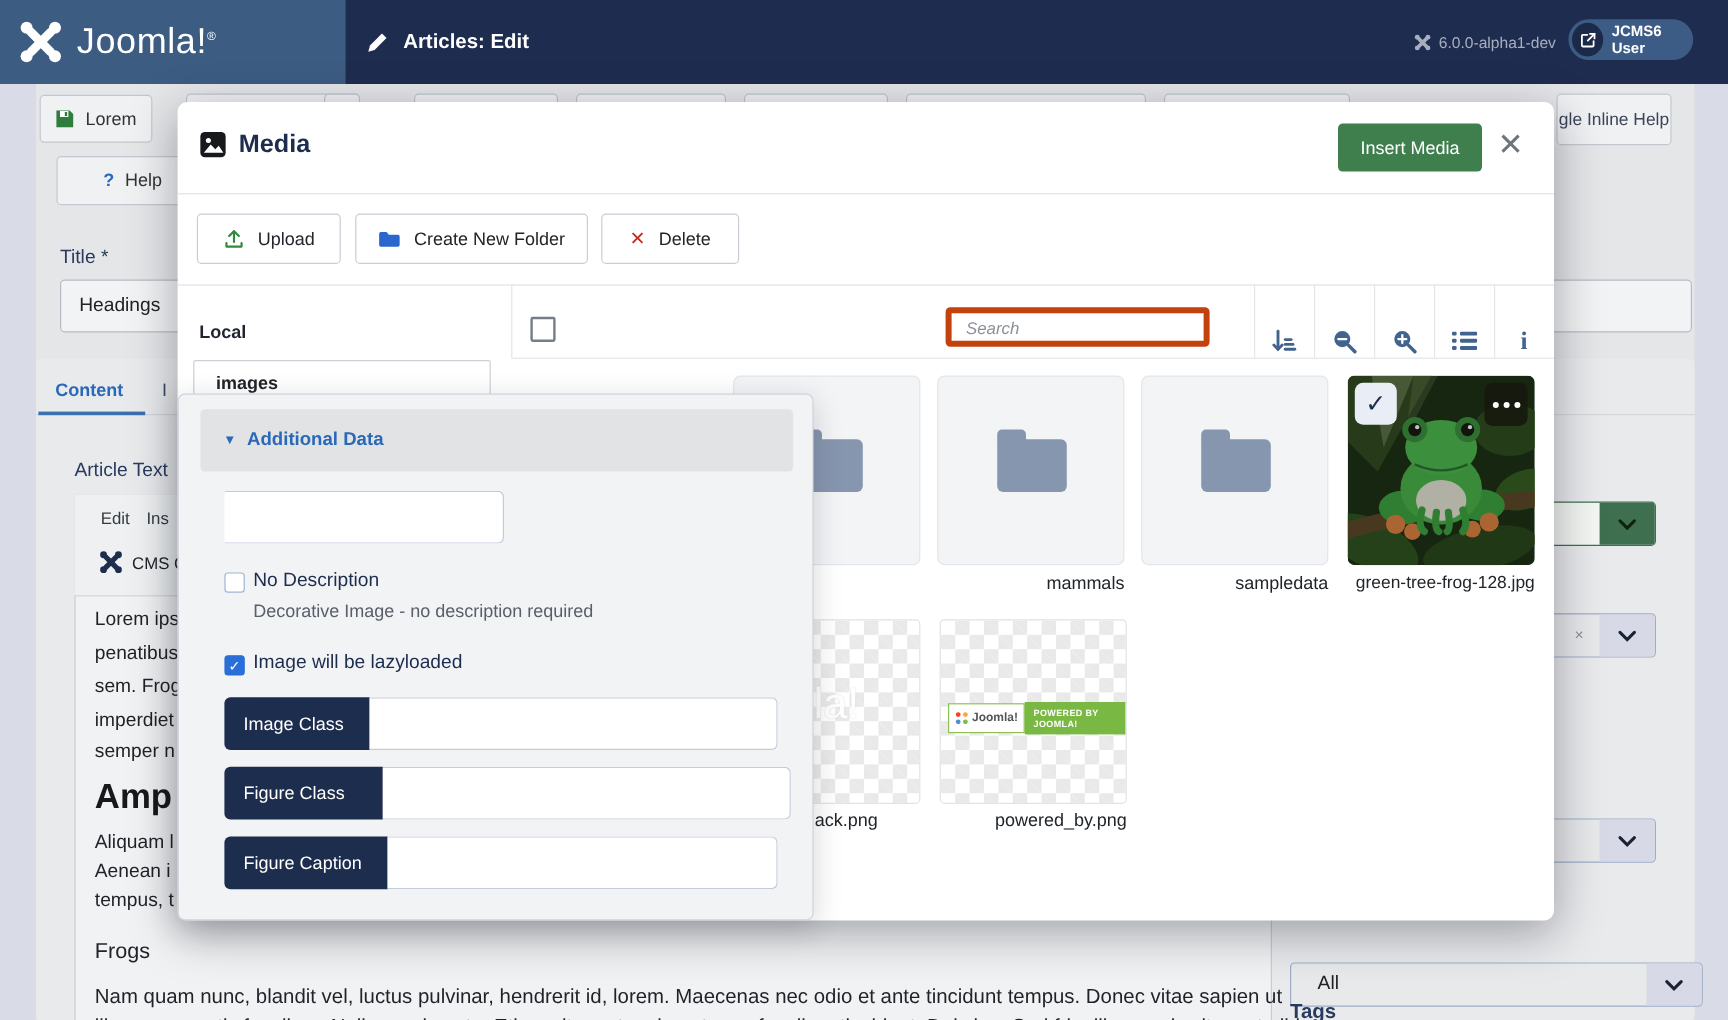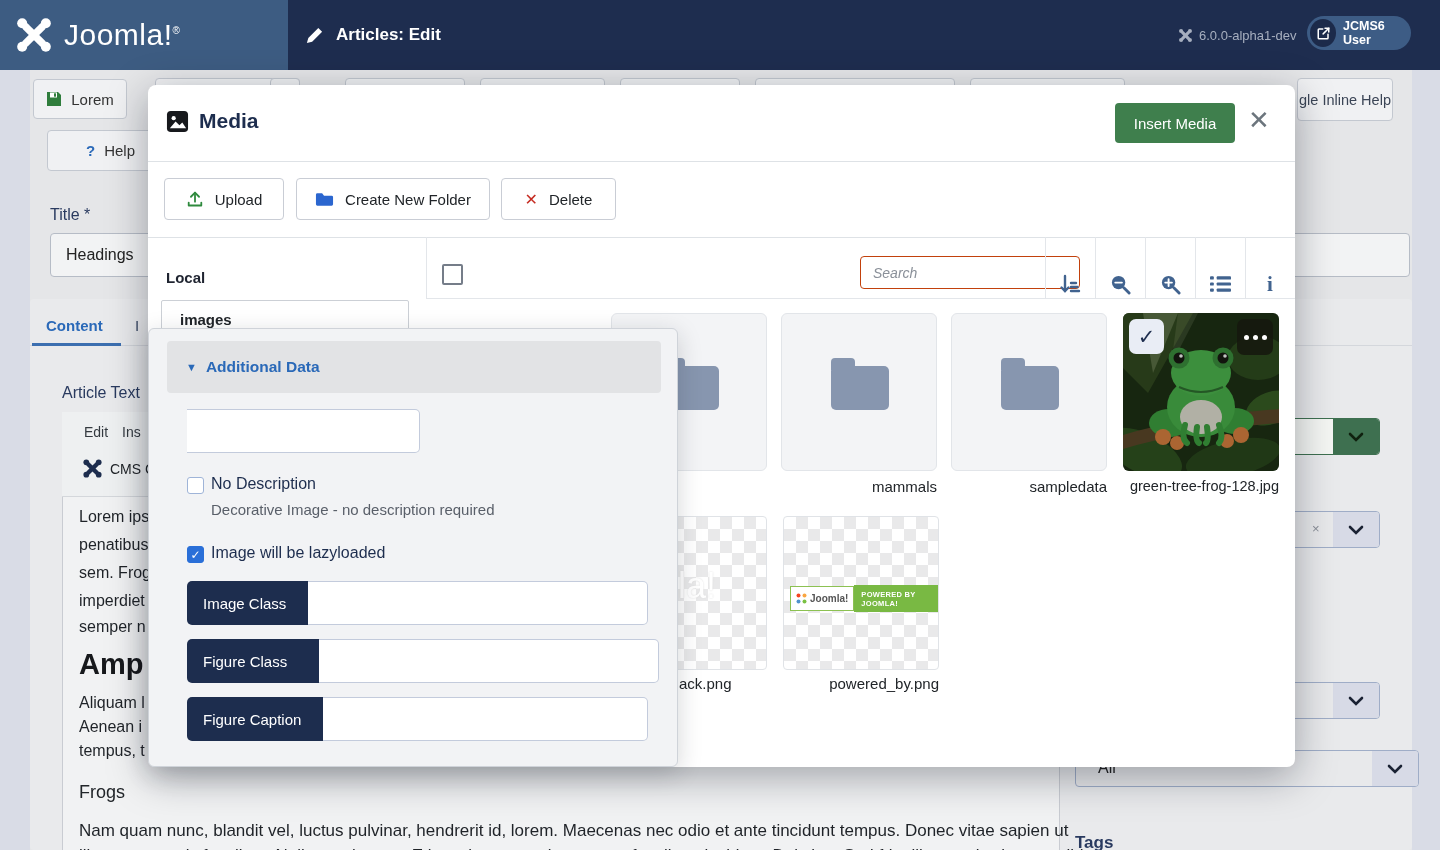--- a/index.html
+++ b/index.html
@@ -42,34 +42,34 @@
   .ed-h3{position:absolute;left:79px;font-size:18px;color:#212529;z-index:1;font-stretch:condensed}
 
   .bg-select{position:absolute;height:37px;background:#e8e9eb;border:1px solid #9fadc7;border-radius:4px;box-sizing:border-box;z-index:1;cursor:pointer}
   .bg-select .chev{position:absolute;right:0;top:0;width:46px;height:35px;background:#d7dae6;border-radius:0 3px 3px 0;display:flex;align-items:center;justify-content:center}
   .sel-green{background:#f4f6f3;border:1px solid #3e7050}
   .sel-green .chev{background:#3e7050}
 
   
   .modal{position:absolute;left:148px;top:85px;width:1147px;height:682px;background:#fff;border-radius:8px;
          box-shadow:0 10px 40px rgba(10,15,30,.35);z-index:10}
-  .m-title{position:absolute;left:18px;top:24px;display:flex;align-items:center;gap:10px;color:#1d2d4e;font-size:21px;font-weight:700}
+  .m-title{position:absolute;left:18px;top:24px;display:flex;gap:10px;color:#1d2d4e;font-size:21px;font-weight:700}
   .btn-green{position:absolute;left:967px;top:18px;width:120px;height:40px;background:#3f7f4d;color:#fff;border:none;border-radius:4px;
              font-size:15px;font-family:inherit;cursor:pointer}
   .m-close{position:absolute;left:1100px;top:22px;font-size:26px;color:#6c757d;font-weight:400;cursor:pointer;line-height:1}
   .m-div{position:absolute;left:0;width:1147px;height:1px;background:#dee2e6}
   .tb-btn{position:absolute;top:93px;height:42px;background:#fff;border:1px solid #c9cdd5;border-radius:4px;box-sizing:border-box;
           display:flex;align-items:center;justify-content:center;gap:11px;font-size:15px;color:#212529;cursor:pointer}
   .side-h{position:absolute;left:18px;top:184px;font-size:15px;font-weight:700;color:#1f2430}
   .tree{position:absolute;left:13px;top:215px;width:248px;height:120px;background:#fff;border:1px solid #ccd0d6;box-sizing:border-box;border-radius:2px}
   .tree .itm{padding:10px 0 0 18px;font-size:15px;font-weight:700;color:#212529;cursor:pointer}
   .vsep{position:absolute;top:152px;width:1px;height:61px;background:#e3e6ea}
   .hdr-border{position:absolute;left:278px;top:213px;width:869px;height:1px;background:#e3e6ea}
   .selall{position:absolute;left:294px;top:179px;width:17px;height:17px;border:2px solid #757d89;border-radius:2px;background:#fff;cursor:pointer}
-  .search{position:absolute;left:712px;top:171px;width:220px;height:33px;border:1px solid #c2410c;border-radius:4px;box-sizing:border-box;
+  .search{position:absolute;left:640px;top:171px;width:220px;height:33px;border:5px solid #c2410c;border-radius:4px;box-sizing:border-box;
           font-family:inherit;font-size:14px;font-style:italic;color:#495057;padding:0 12px}
   .search::placeholder{color:#8a9099;font-style:italic}
   .iconbtn{position:absolute;top:186px;width:26px;height:26px;display:flex;align-items:center;justify-content:center;cursor:pointer}
 
   .card{position:absolute;width:156px;height:158px;background:#f3f4f6;border:1px solid #e2e5e9;border-radius:6px;box-sizing:border-box;cursor:pointer}
   .folder-ic{position:absolute;left:49px;top:52px;width:58px;height:44px;background:#8796af;border-radius:5px}
   .folder-ic::before{content:"";position:absolute;top:-8px;left:0;width:24px;height:12px;background:#8796af;border-radius:4px 4px 0 0}
   .card-lbl{position:absolute;width:156px;text-align:right;font-size:15px;color:#212529;white-space:nowrap}
   .checker{background-color:#fff;background-image:linear-gradient(45deg,#e9e9ea 25%,transparent 25%,transparent 75%,#e9e9ea 75%),
            linear-gradient(45deg,#e9e9ea 25%,transparent 25%,transparent 75%,#e9e9ea 75%);
@@ -233,21 +233,21 @@
       </svg>
   </span>
 </div>
 <div class="bg-select" style="left:1077px;top:682px;width:303px">
   <span class="chev">
     <svg width="16" height="10" viewBox="0 0 16 10" fill="none" stroke="#1a2233" stroke-width="2.6" stroke-linecap="round">
         <path d="M2 2l6 6 6-6"></path>
       </svg>
   </span>
 </div>
-<div class="bg-select" style="left:1075px;top:750px;width:344px">
+<div class="bg-select" style="left:1075px;top:802px;width:344px">
   <span class="abs" style="left:22px;top:8px;font-size:16px;color:#222">All</span>
   <span class="chev">
     <svg width="16" height="10" viewBox="0 0 16 10" fill="none" stroke="#1a2233" stroke-width="2.6" stroke-linecap="round">
         <path d="M2 2l6 6 6-6"></path>
       </svg>
   </span>
 </div>
 <div class="abs" style="left:1075px;top:833px;font-size:17px;font-weight:700;color:#293a5f;z-index:1">Tags</div>
 
 <div class="modal">

